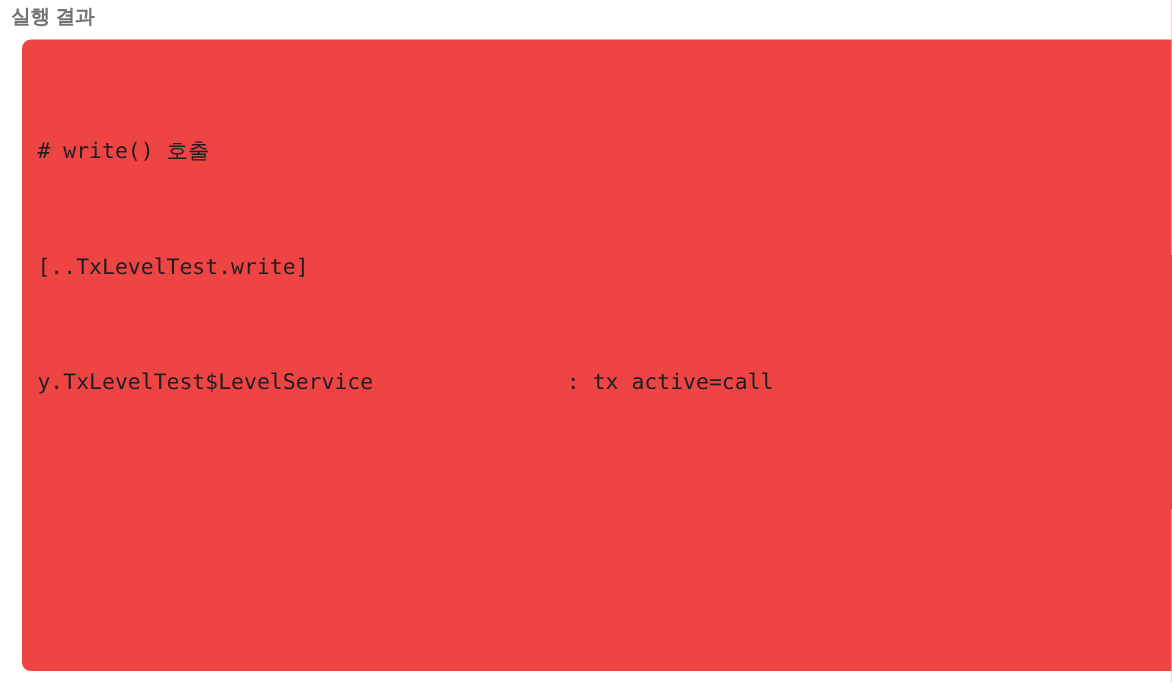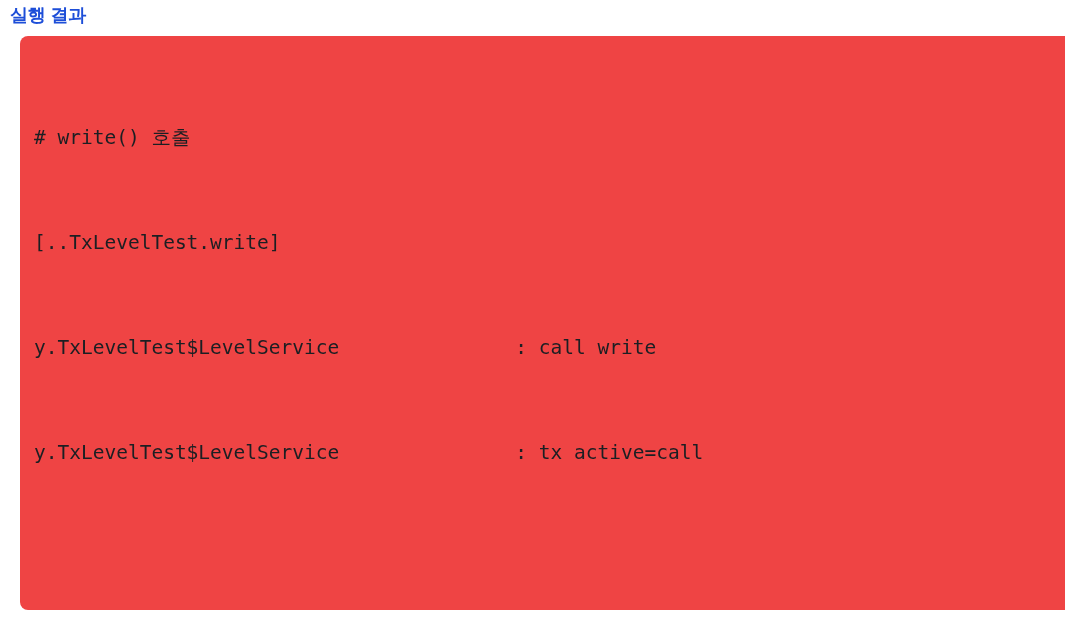--- a/index.html
+++ b/index.html
@@ -22,21 +22,21 @@
   }
   .section-heading {
     position: absolute;
     left: 10px;
     top: 2px;
     font-family: "Liberation Sans", sans-serif;
     font-size: 18px;
     font-weight: bold;
     line-height: 26px;
     letter-spacing: -0.2px;
-    color: #1d4ed8;
+    color: #737373;
     white-space: nowrap;
   }
   .code-block {
     position: absolute;
     left: 20px;
     top: 36px;
     width: 1053px;
     height: 574px;
     box-sizing: border-box;
     background: #ef4444;
@@ -63,21 +63,20 @@
 <body>
 
 <div class="page">
 
   <div class="section-heading">실행 결과</div>
 
   <div class="code-block">
     <div class="code-lines">
       <div class="code-line"># write() 호출</div>
       <div class="code-line">[..TxLevelTest.write]</div>
-      <div class="code-line">y.TxLevelTest$LevelService               : call write</div>
       <div class="code-line">y.TxLevelTest$LevelService               : tx active=call</div>
       
       
       
       
       
       
       
       
       

